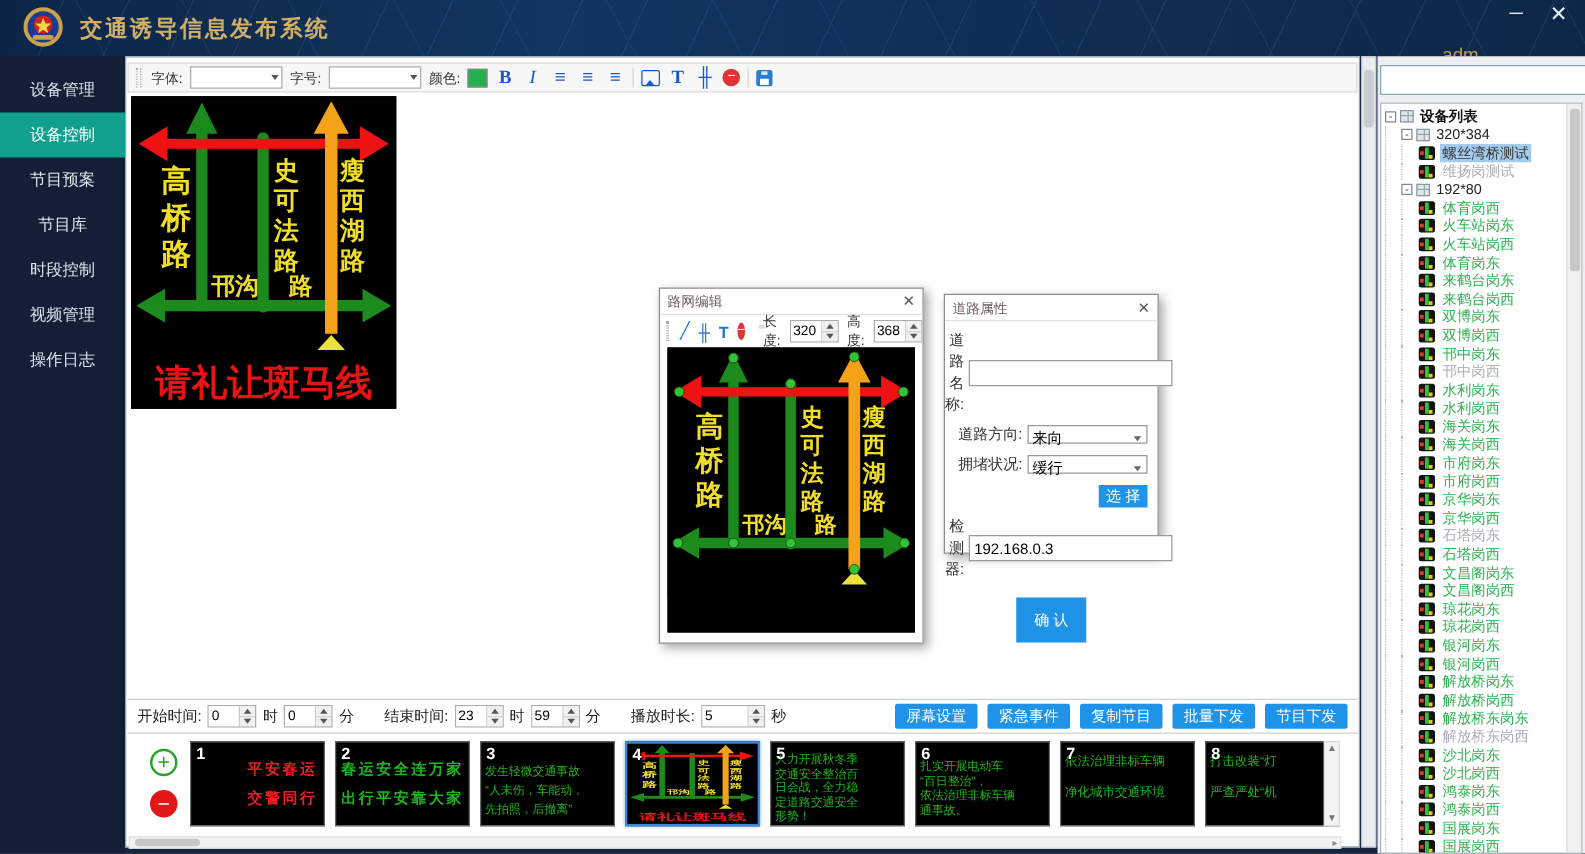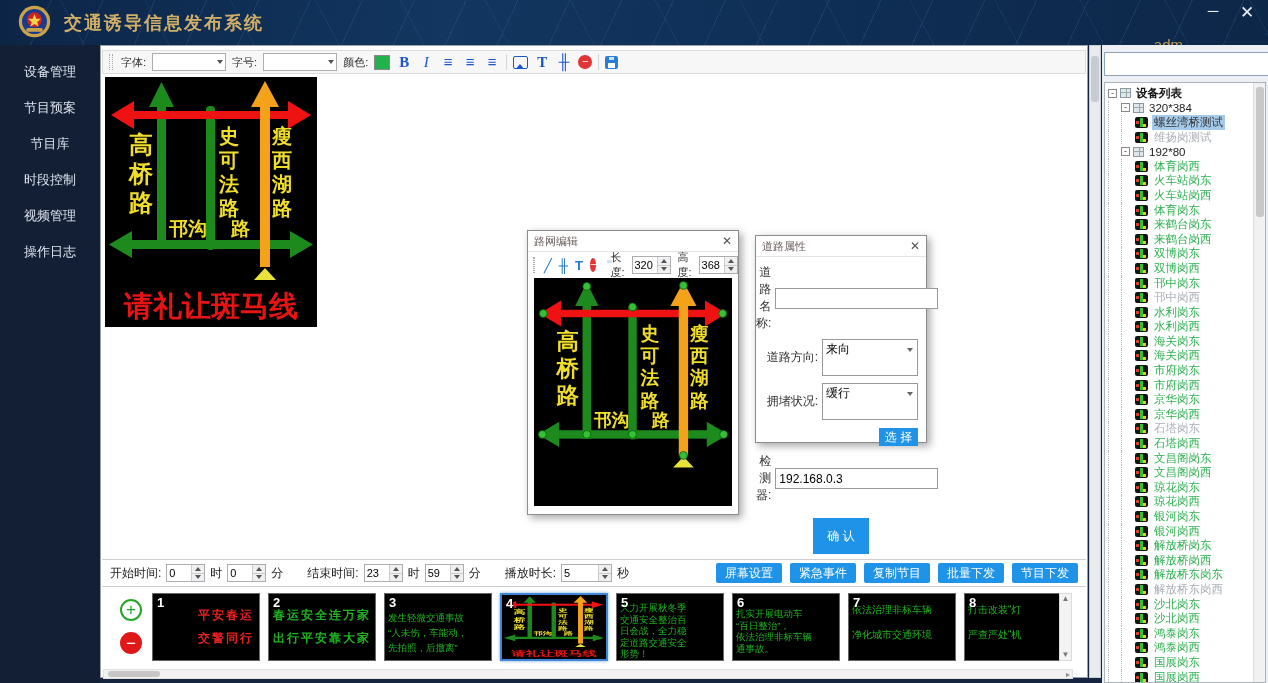--- a/index.html
+++ b/index.html
@@ -59,21 +59,21 @@
   .spin .arrs{width:13px;border-left:1px solid #ccc;display:flex;flex-direction:column;}
   .spin .arrs i{flex:1;display:flex;align-items:center;justify-content:center;background:#f0f0f0;cursor:pointer;}
   .spin .arrs i:first-child{border-bottom:1px solid #ccc;}
   .tri-up{border:3px solid transparent;border-bottom:4px solid #555;margin-top:-3px;}
   .tri-dn{border:3px solid transparent;border-top:4px solid #555;margin-bottom:-3px;}
 
   .road-props{left:653px;top:160px;width:172px;height:208px;}
   .rp-row{display:flex;align-items:center;margin:7px 8px 0 0;}
   .rp-label{width:62px;text-align:right;font-size:12px;color:#333;margin-right:4px;}
   .rp-input{flex:1;height:21px;border:1px solid #999;font-size:12px;padding:0 3px;outline:none;background:#fff;}
-  .rp-select{flex:1;height:37px;border:1px solid #999;font-size:12px;padding:0 3px;background:#fff;position:relative;line-height:19px;cursor:pointer;}
+  .rp-select{flex:1;height:15px;border:1px solid #999;font-size:12px;padding:0 3px;background:#fff;position:relative;line-height:19px;cursor:pointer;}
   .rp-select .arr{position:absolute;right:4px;top:8px;border:3px solid transparent;border-top:4px solid #666;}
   .blue-btn{background:#1f93e8;color:#fff;border:0;font-size:12px;cursor:pointer;}
   .rp-selbtn{display:block;margin:8px 8px 0 auto;width:39px;height:18px;line-height:18px;text-align:center;}
   .rp-okbtn{display:block;margin:14px auto 0;width:56px;height:36px;line-height:24px;text-align:center;}
 
   
   .sched{position:absolute;left:1px;top:513px;right:1px;height:28px;border-top:1px solid #cfcfcf;border-bottom:1px solid #cfcfcf;
     display:flex;align-items:center;gap:5px;padding:0 8px;font-size:12px;color:#222;background:#fff;}
   .sched .gap{width:14px;}
   .actions{margin-left:auto;display:flex;gap:8px;}
@@ -149,20 +149,21 @@
       <rect x="11" y="26" width="18" height="4" rx="2" fill="#caa24a"></rect>
     </svg>
     <div class="app-title">交通诱导信息发布系统</div>
     <div class="user">adm</div>
     <div class="win-btn win-min">─</div>
     <div class="win-btn win-close">✕</div>
   </div>
 
   <div class="sidebar" id="sidebar">
       <div class="side-item">设备管理</div>
+      <div class="side-item active">设备控制</div>
       <div class="side-item">节目预案</div>
       <div class="side-item">节目库</div>
       <div class="side-item">时段控制</div>
       <div class="side-item">视频管理</div>
       <div class="side-item">操作日志</div>
     </div>
 
   <div class="main">
 
     <div class="toolbar">

